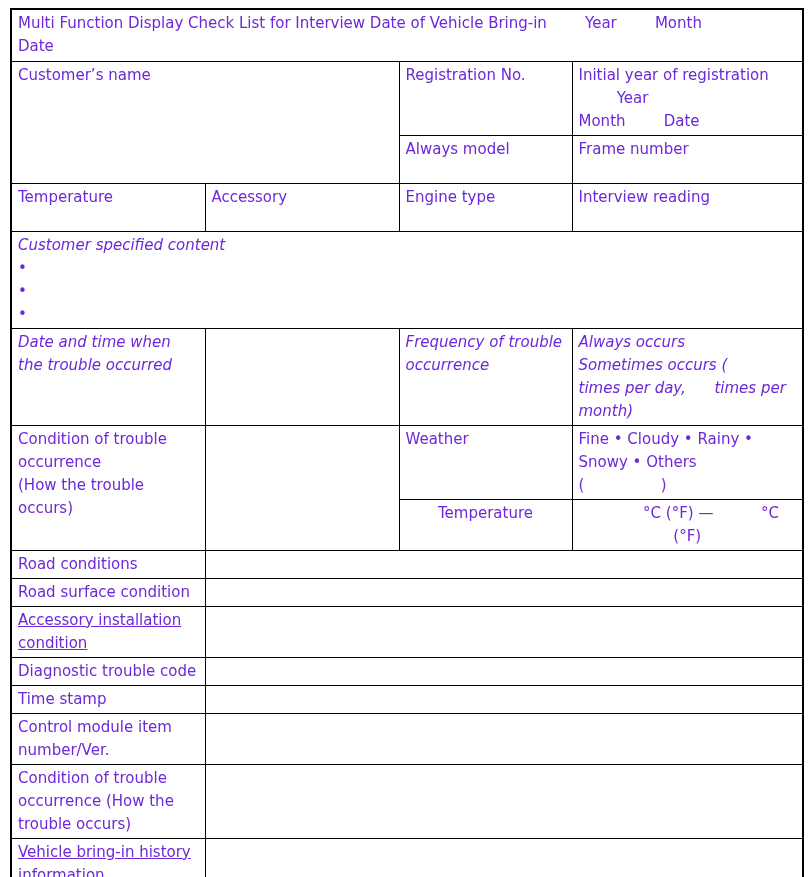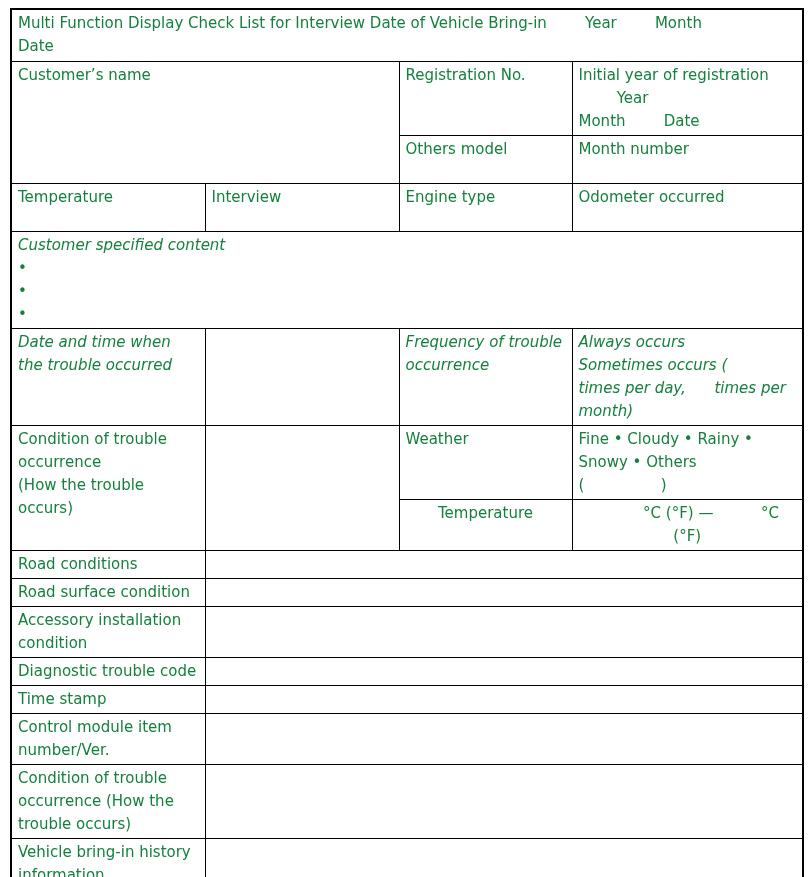--- a/index.html
+++ b/index.html
@@ -16,33 +16,33 @@
     table-layout: fixed;
     width: 792px;
     border: 2px solid #000000;
   }
   td {
     border: 1px solid #000000;
     vertical-align: top;
     padding: 2px 6px 2px 6px;
     font-size: 15px;
     line-height: 23px;
-    color: #15803d;
+    color: #6d28d9;
     white-space: pre-wrap;
     word-wrap: break-word;
     overflow: hidden;
   }
   .h52  { height: 52px; }
   .h72  { height: 72px; }
   .h48  { height: 48px; }
   .h96  { height: 96px; font-style: italic; }
   .h47  { height: 47px; text-align: center; }
   .h27  { height: 27px; }
   .h26  { height: 26px; }
-  .h50  { height: 50px; }
+  .h50  { height: 50px; text-decoration: underline; }
   .h49  { height: 49px; }
   .h73  { height: 73px; }
 </style>
 </head>
 <body>
 
 <div class="page">
   <table class="form">
     <colgroup>
       <col style="width:194px">
@@ -59,29 +59,29 @@
 
     <tr>
       <td colspan="2" rowspan="2">Customer’s name</td>
       <td class="h72">Registration No.</td>
       <td class="h72">Initial year of registration
         Year
 Month        Date</td>
     </tr>
 
     <tr>
-      <td class="h48">Others model</td>
-      <td class="h48">Month number</td>
+      <td class="h48">Always model</td>
+      <td class="h48">Frame number</td>
     </tr>
 
     <tr>
       <td class="h48">Temperature</td>
-      <td class="h48">Interview</td>
+      <td class="h48">Accessory</td>
       <td class="h48">Engine type</td>
-      <td class="h48">Odometer occurred</td>
+      <td class="h48">Interview reading</td>
     </tr>
 
     <tr>
       <td colspan="4" class="h96">Customer specified content
 •
 •
 •</td>
     </tr>
 
     <tr>

